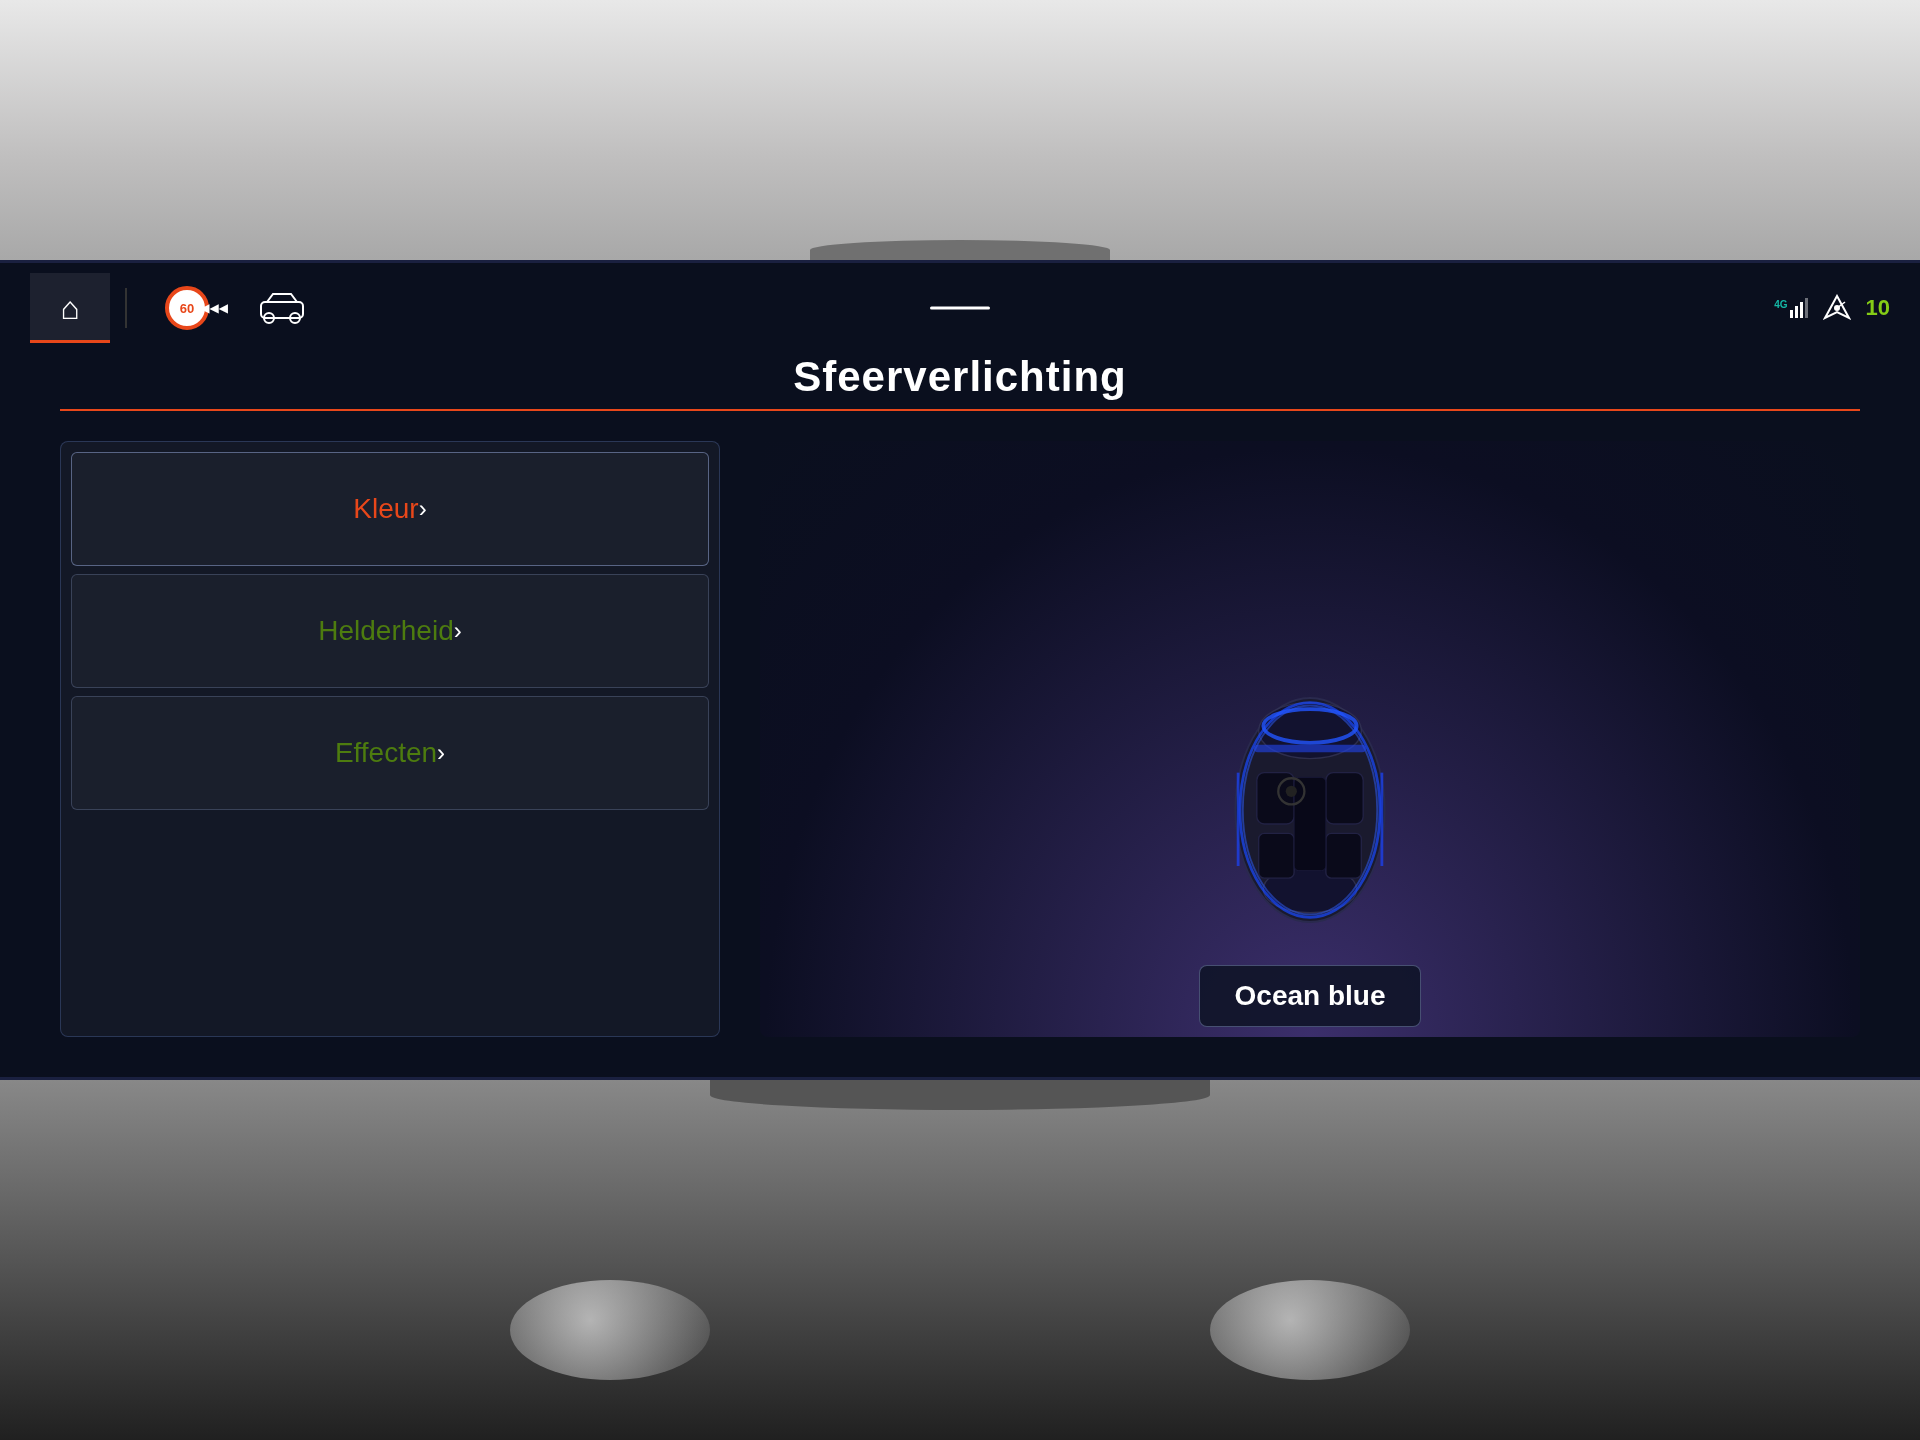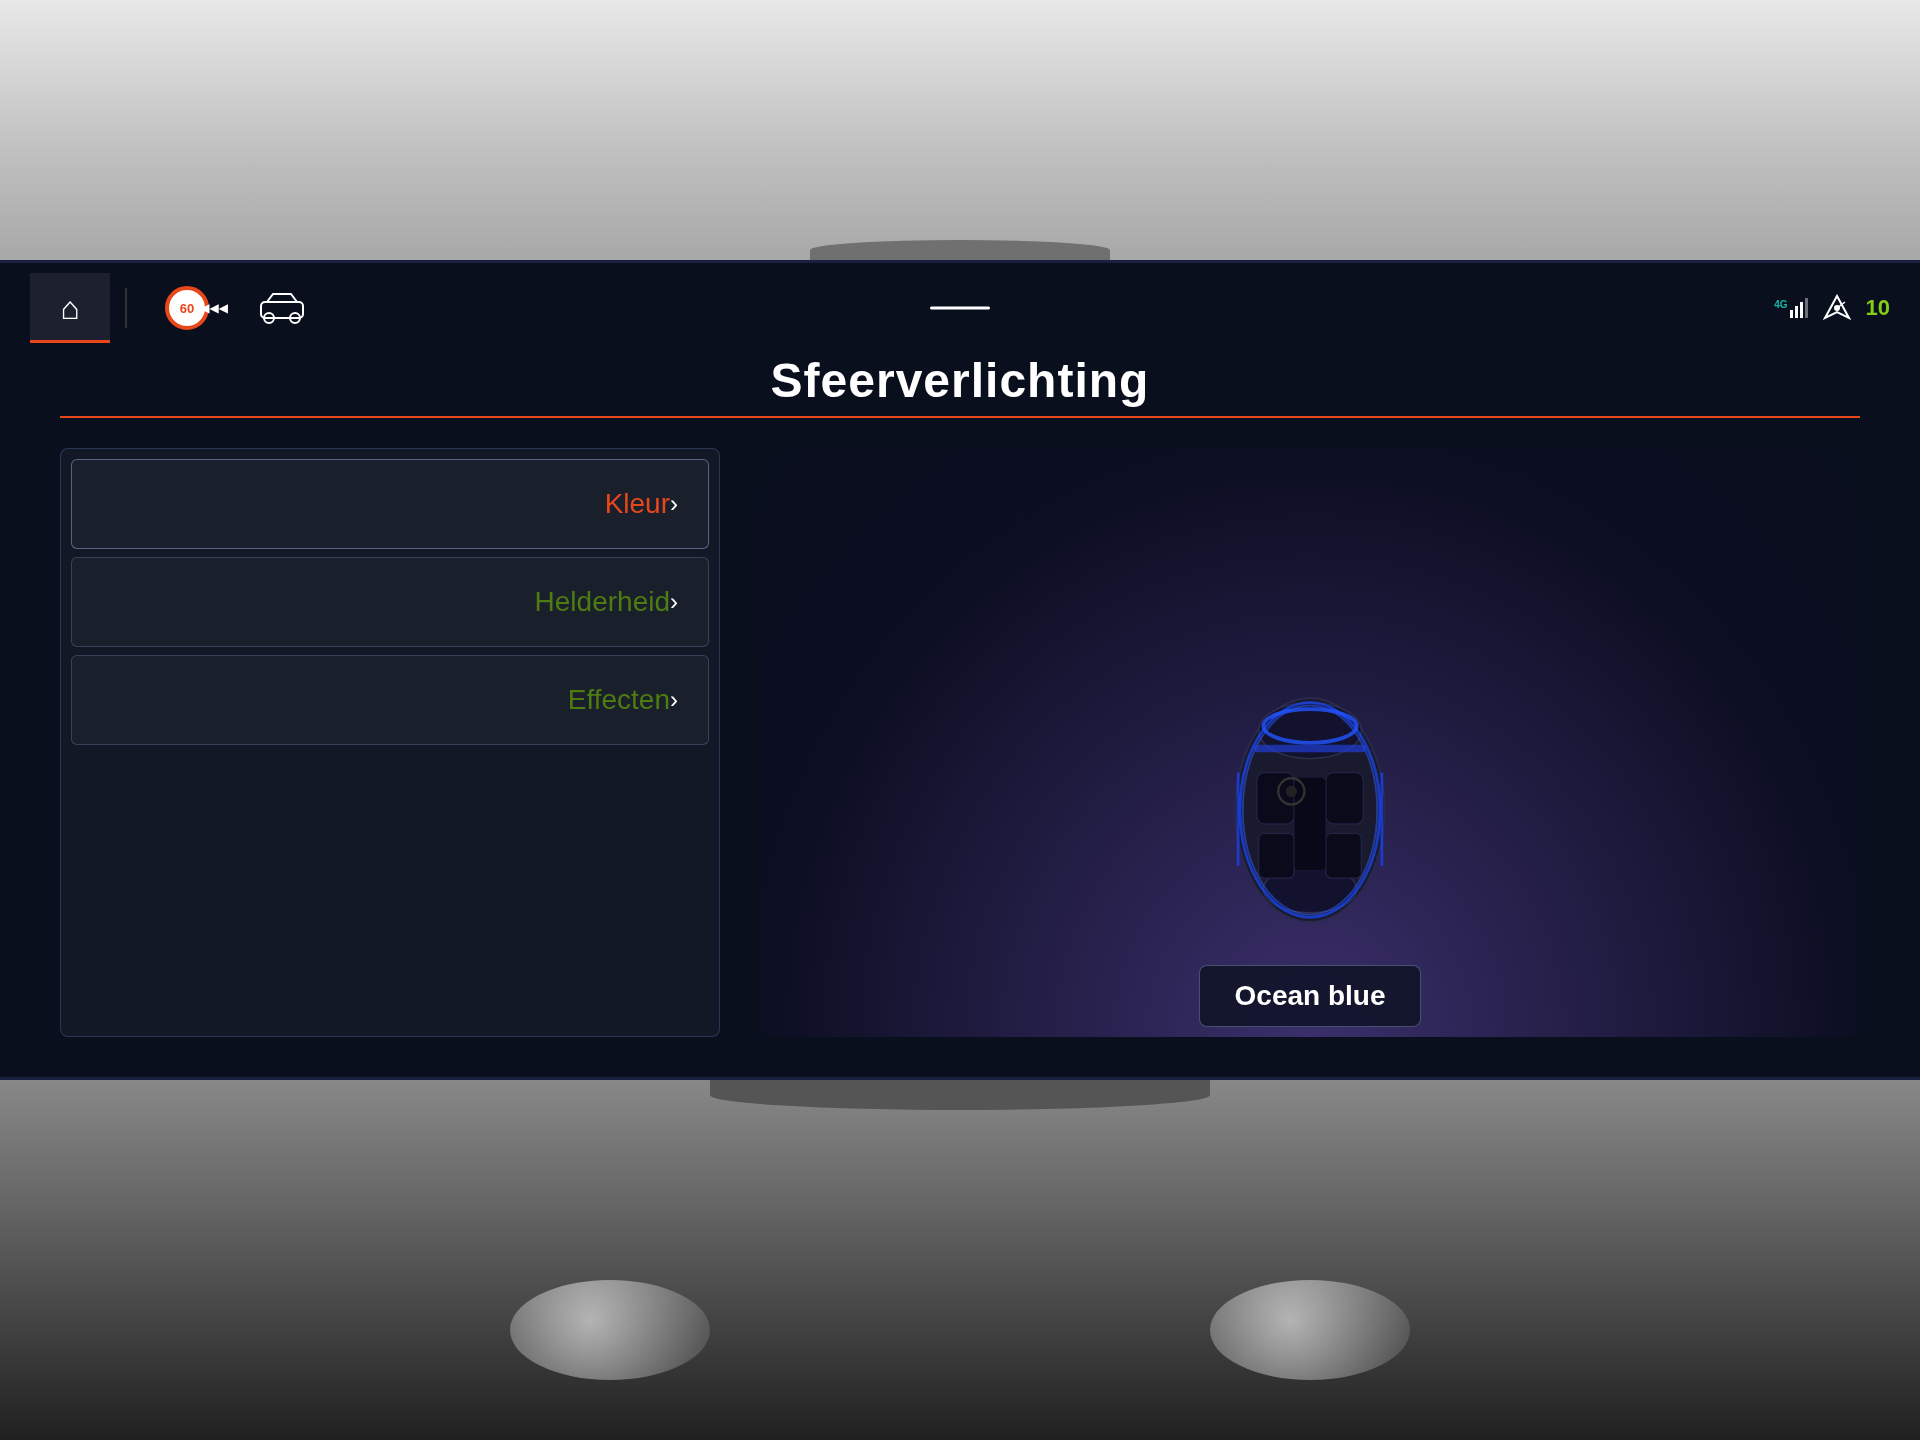--- a/index.html
+++ b/index.html
@@ -168,21 +168,21 @@
     }
 
     .page-title-container {
       display: flex;
       flex-direction: column;
       align-items: center;
       margin-bottom: 30px;
     }
 
     .page-title {
-      font-size: 48px;
+      font-size: 42px;
       font-weight: 600;
       color: white;
       letter-spacing: 1px;
     }
 
     .title-underline {
       width: 100%;
       height: 2px;
       background: #e8471a;
       margin-top: 8px;
@@ -200,26 +200,26 @@
       background: rgba(255,255,255,0.04);
       border: 1px solid rgba(100,130,200,0.3);
       border-radius: 8px;
       padding: 10px;
       display: flex;
       flex-direction: column;
       gap: 8px;
     }
 
     .menu-item {
-      height: 90px;
+      height: 114px;
       border: 1px solid rgba(150,170,220,0.25);
       border-radius: 6px;
       display: flex;
       align-items: center;
-      justify-content: flex-end;
+      justify-content: center;
       padding: 0 30px;
       cursor: pointer;
       background: rgba(255,255,255,0.03);
     }
 
     .menu-item.active {
       border-color: rgba(150,170,220,0.5);
     }
 
     .menu-item-label {

